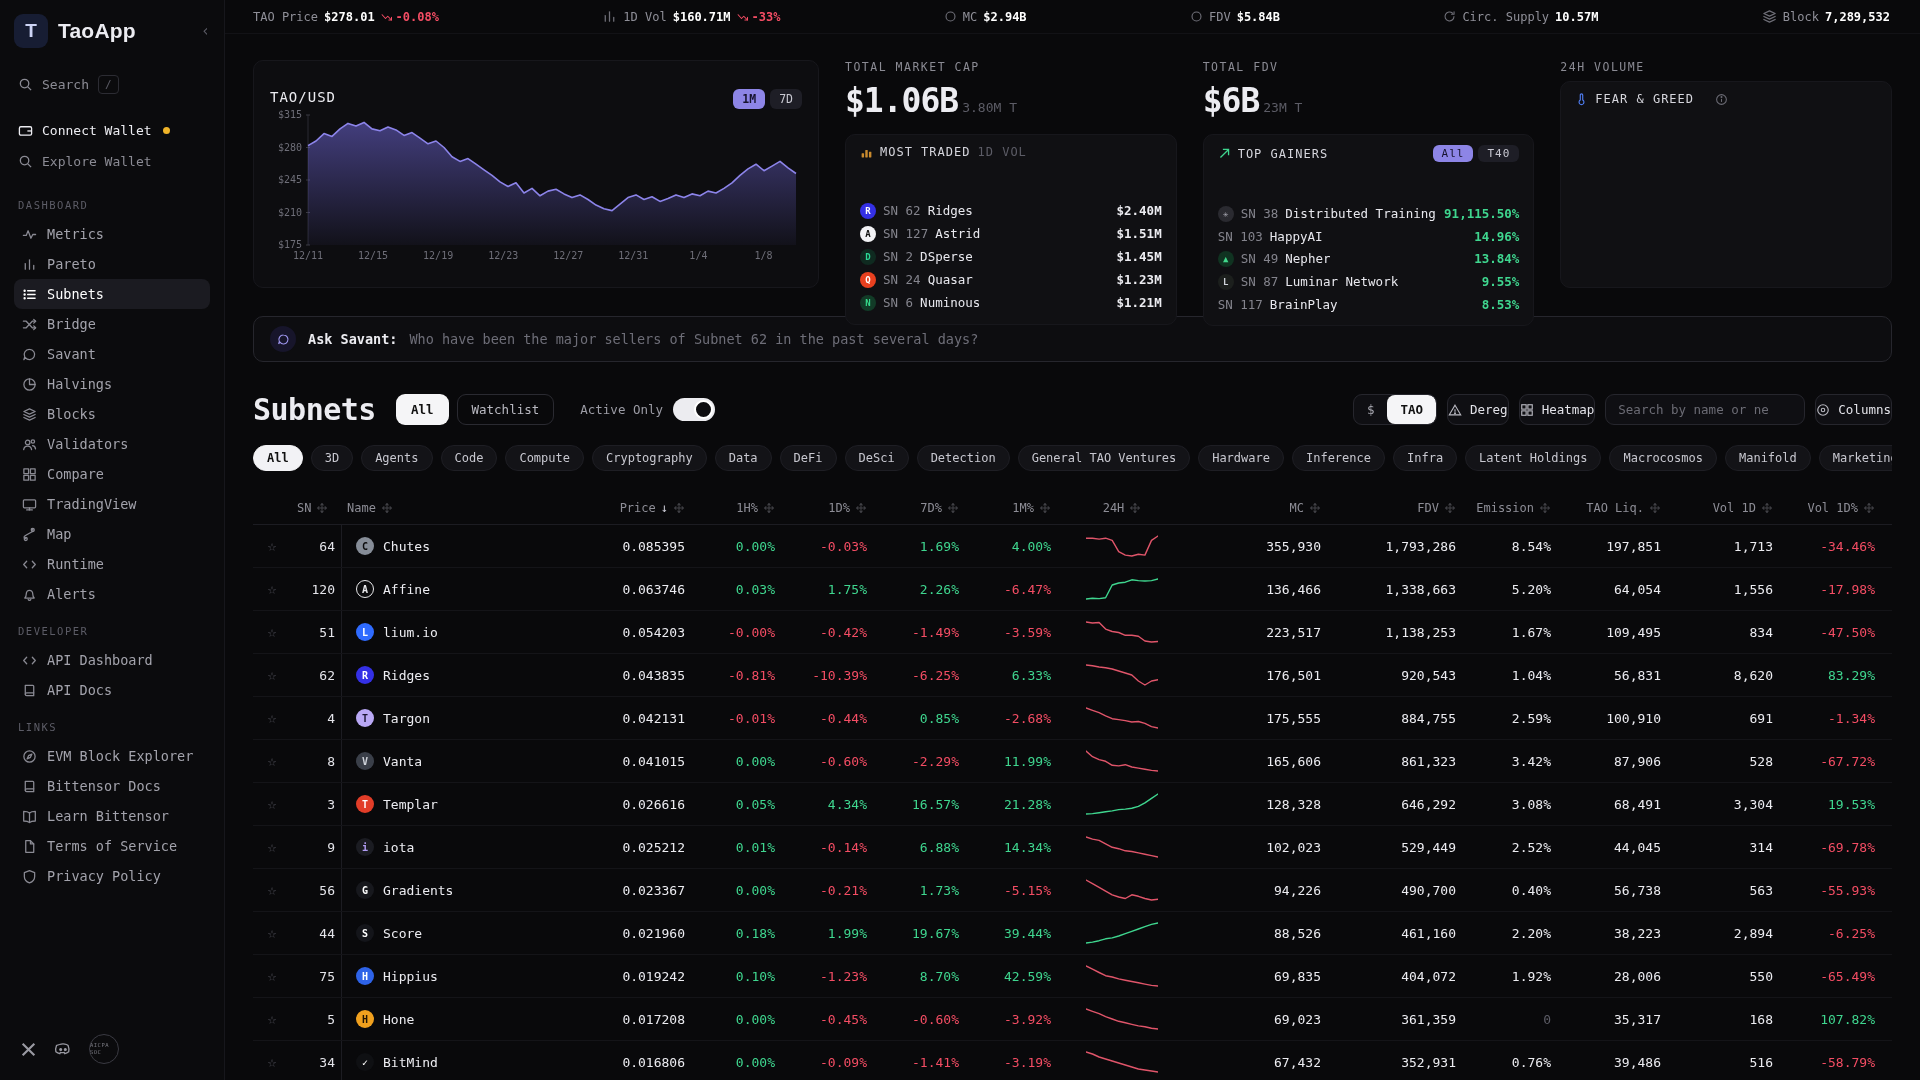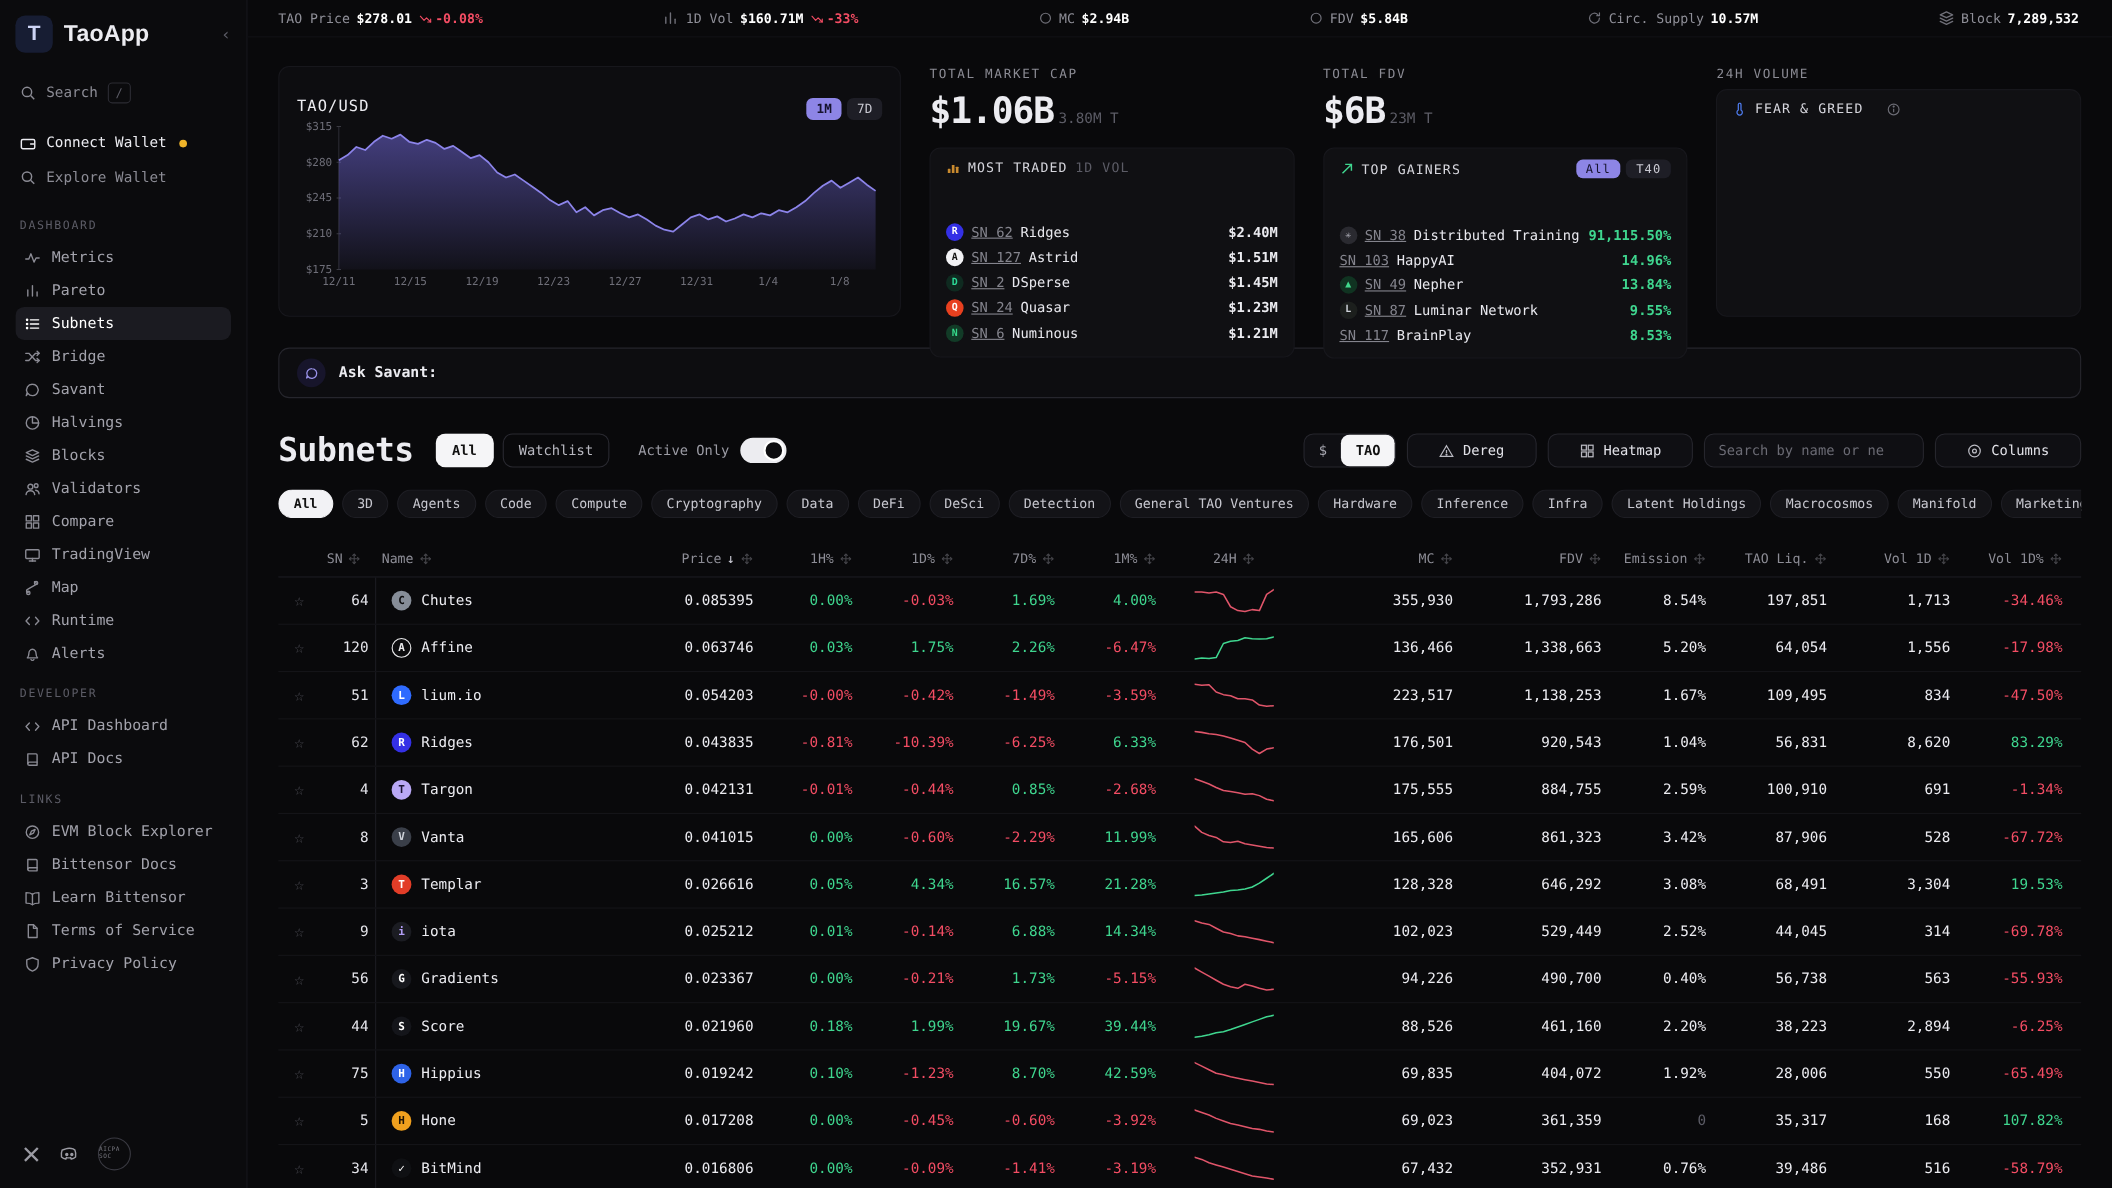--- a/index.html
+++ b/index.html
@@ -63,21 +63,21 @@
   .stat-value{font-size:33px;font-weight:bold;letter-spacing:-1px;}
   .stat-sub{font-size:13px;color:var(--dim);}
   .mini-card{flex:1;background:#101013;border:1px solid var(--border2);border-radius:10px;padding:10px 14px;display:flex;flex-direction:column;gap:32px;}
   .mini-head{display:flex;align-items:center;gap:7px;font-size:12px;letter-spacing:1px;color:#d6d6dd;margin-bottom:8px;}
   .mini-head .sub{color:var(--dim);letter-spacing:1px;}
   .mini-tabs{margin-left:auto;display:flex;gap:5px;}
   .mini-tab{font-size:11px;padding:2px 9px;border-radius:6px;background:#1e1e26;color:#c9c9d2;cursor:pointer;}
   .mini-tab.active{background:var(--purple);color:#16132e;}
   .mini-row{display:flex;align-items:center;gap:7px;font-size:12.5px;padding:3.5px 0;}
   .mini-ic{width:16px;height:16px;border-radius:50%;font-size:9px;display:flex;align-items:center;justify-content:center;font-weight:bold;}
-  .mini-sn{color:#84848d;text-decoration:underline;}
+  .mini-sn{color:#84848d;}
   .mini-name{color:#e8e8ee;white-space:nowrap;overflow:hidden;}
   .mini-val{margin-left:auto;font-weight:bold;}
   .gauge-wrap{flex:1;display:flex;align-items:center;justify-content:center;position:relative;}
   .gauge-num{position:absolute;text-align:center;top:52px;width:100%;}
   .gauge-num .n{font-size:27px;font-weight:bold;}
   .gauge-num .l{font-size:13px;color:var(--yellow);margin-top:2px;}
 
   
   .savant{margin-top:28px;height:46px;border:1px solid #26262d;border-radius:10px;background:#0d0d10;
     display:flex;align-items:center;gap:12px;padding:0 16px;cursor:text;}
@@ -92,21 +92,21 @@
   .pill.on{background:#f5f5f7;color:#111;font-weight:bold;}
   .pill.off{border-color:#2a2a31;color:#b9b9c1;}
   .active-only{display:flex;align-items:center;gap:10px;margin-left:12px;color:#9c9ca5;font-size:12.5px;}
   .toggle{width:42px;height:23px;border-radius:12px;background:#ececf0;position:relative;cursor:pointer;}
   .toggle .knob{position:absolute;right:2px;top:2px;width:19px;height:19px;border-radius:50%;background:#0d0d10;border:2px solid #fff;}
   .sub-tools{margin-left:auto;display:flex;align-items:center;gap:10px;}
   .seg{display:flex;border:1px solid #26262d;border-radius:9px;overflow:hidden;background:#0f0f13;}
   .seg span{padding:7px 13px;font-size:12.5px;color:#a7a7b0;cursor:pointer;}
   .seg span.on{background:#f5f5f7;color:#111;font-weight:bold;border-radius:8px;}
   .tool-btn{display:flex;align-items:center;gap:8px;border:1px solid #26262d;background:#0f0f13;border-radius:9px;
-    padding:7px 28px;font-size:12.5px;color:#e2e2e8;cursor:pointer;}
+    padding:7px 0;font-size:12.5px;color:#e2e2e8;cursor:pointer;}
   .tool-btn .ic{color:#b9b9c1;}
   .search-input{width:200px;border:1px solid #26262d;background:#0f0f13;border-radius:9px;padding:7px 12px;
     font-family:inherit;font-size:12.5px;color:#e2e2e8;outline:none;}
   .search-input::placeholder{color:#6b6b74;}
 
   
   .cats{display:flex;gap:8px;margin-top:18px;overflow:hidden;white-space:nowrap;}
   .cat{font-size:12px;padding:5px 13px;border-radius:15px;background:#131317;border:1px solid #1e1e24;color:#c7c7cf;cursor:pointer;flex:none;}
   .cat.on{background:#f2f2f5;color:#111;font-weight:bold;border-color:#f2f2f5;}
 
@@ -628,20 +628,21 @@
         </div>
       </div>
 
       <div class="savant">
         <span class="savant-ic">
             <svg width="13" height="13" viewBox="0 0 16 16" fill="none" stroke="currentColor" stroke-width="1.4">
               <path d="M8 2.5a5.5 5.5 0 1 1-4.4 8.8L2 13.5l.9-3A5.5 5.5 0 0 1 8 2.5z"></path>
             </svg>
           </span>
         <b>Ask Savant:</b>
+        <span class="ph">Who have been the major sellers of Subnet 62 in the past several days?</span>
       </div>
 
       <div class="sub-head">
         <span class="sub-title">Subnets</span>
         <span id="view-tabs" style="display:flex;gap:8px">
             <span class="pill on">All</span>
             <span class="pill off">Watchlist</span>
           </span>
         <span class="active-only">
           <span>Active Only</span>

